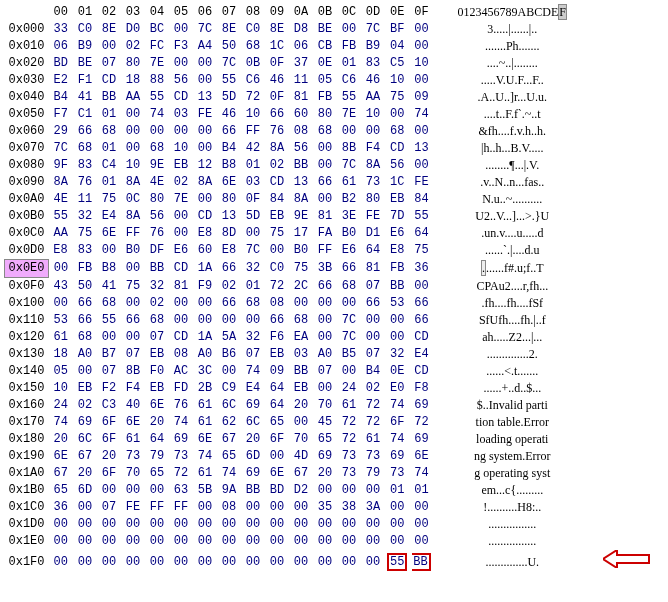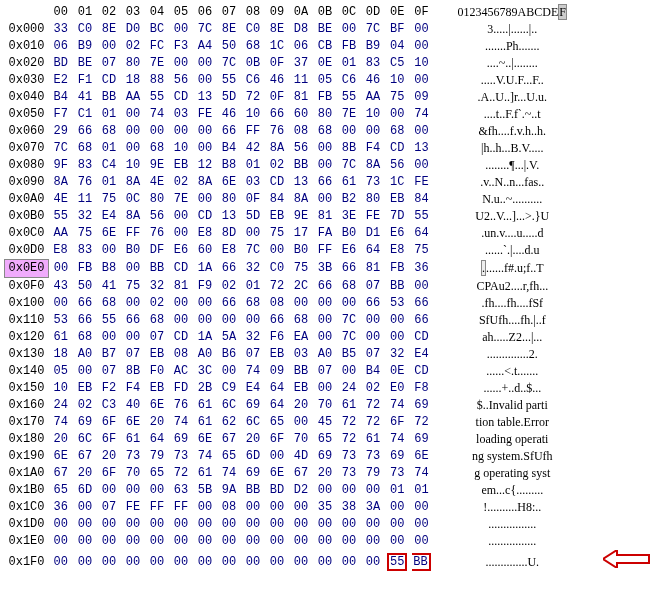--- a/index.html
+++ b/index.html
@@ -631,21 +631,21 @@
         <td class="hexcol"><span class="hexbyte">74</span></td>
         <td class="hexcol"><span class="hexbyte">65</span></td>
         <td class="hexcol"><span class="hexbyte">6D</span></td>
         <td class="hexcol"><span class="hexbyte">00</span></td>
         <td class="hexcol"><span class="hexbyte">4D</span></td>
         <td class="hexcol"><span class="hexbyte">69</span></td>
         <td class="hexcol"><span class="hexbyte">73</span></td>
         <td class="hexcol"><span class="hexbyte">73</span></td>
         <td class="hexcol"><span class="hexbyte">69</span></td>
         <td class="hexcol"><span class="hexbyte">6E</span></td>
-        <td class="ascii-cell">ng system.SfUfh</td>
+        <td class="ascii-cell">ng system.Error</td>
         <td class="arrow-cell"></td>
       </tr>
       <tr>
         <td class="offset-cell">0x1A0</td>
         <td class="hexcol"><span class="hexbyte">67</span></td>
         <td class="hexcol"><span class="hexbyte">20</span></td>
         <td class="hexcol"><span class="hexbyte">6F</span></td>
         <td class="hexcol"><span class="hexbyte">70</span></td>
         <td class="hexcol"><span class="hexbyte">65</span></td>
         <td class="hexcol"><span class="hexbyte">72</span></td>

